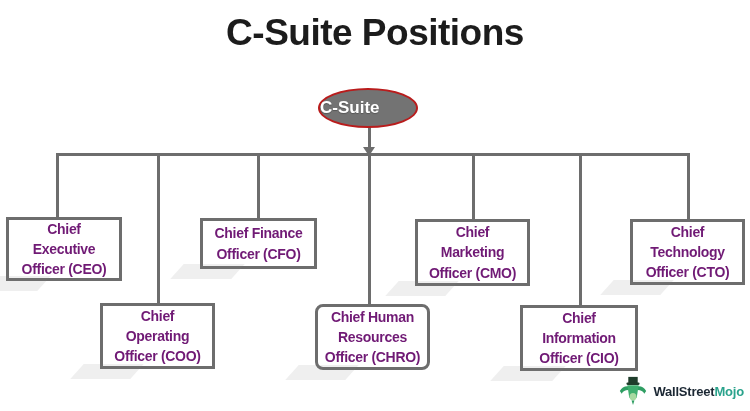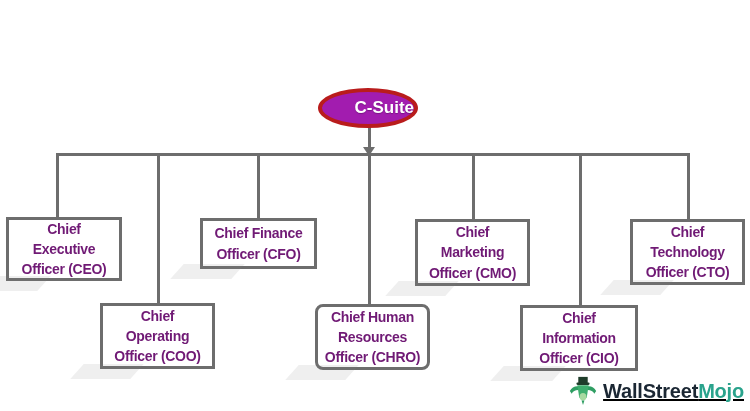--- a/index.html
+++ b/index.html
@@ -18,25 +18,25 @@
     font-size:37px;
     font-weight:bold;
     letter-spacing:-0.5px;
     color:#1c1c1c;
   }
   
   .root-node{
     position:absolute;
     left:318px;top:88px;
     width:100px;height:40px;
-    background:#a21caf;
-    border:4px solid #b91c1c;
+    background:#737373;
+    border:2px solid #b91c1c;
     border-radius:50%;
     box-sizing:border-box;
-    display:flex;align-items:center;justify-content:flex-end;
+    display:flex;align-items:center;justify-content:flex-start;
     z-index:3;
   }
   .root-node span{
     color:#ffffff;
     font-weight:bold;
     font-size:17px;
     text-shadow:0 1px 1px rgba(0,0,0,0.25);
   }
   
   .line{position:absolute;background:#6d6d6d;z-index:1;}
@@ -86,29 +86,30 @@
   #box-chro{left:315px;top:304px;width:115px;height:66px;border-radius:8px;}
   #box-cio {left:520px;top:305px;width:118px;height:66px;}
   
   .logo{
     position:absolute;
     right:6px;bottom:4px;
     display:flex;align-items:center;
     gap:4px;
     z-index:4;
   }
-  .logo-text{font-size:20px;font-weight:bold;letter-spacing:-0.2px;text-decoration:underline;}
+  .logo-text{font-size:13px;font-weight:bold;letter-spacing:-0.2px;}
   .logo-text .brand-dark{color:#1b2733;}
   .logo-text .brand-teal{color:#2aa38c;}
 </style>
 </head>
 <body>
 
 <div class="canvas">
 
+  <h1 class="page-title">C-Suite Positions</h1>
 
   <div class="root-node">
     <span>C-Suite</span>
   </div>
 
   <div class="line" style="left:368px;top:126px;width:3px;height:178px;"></div>
   <div class="arrow-down"></div>
   <div class="line" style="left:56px;top:153px;width:634px;height:3px;"></div>
   <div class="line" style="left:56px;top:153px;width:3px;height:64px;"></div>
   <div class="line" style="left:157px;top:153px;width:3px;height:151px;"></div>

